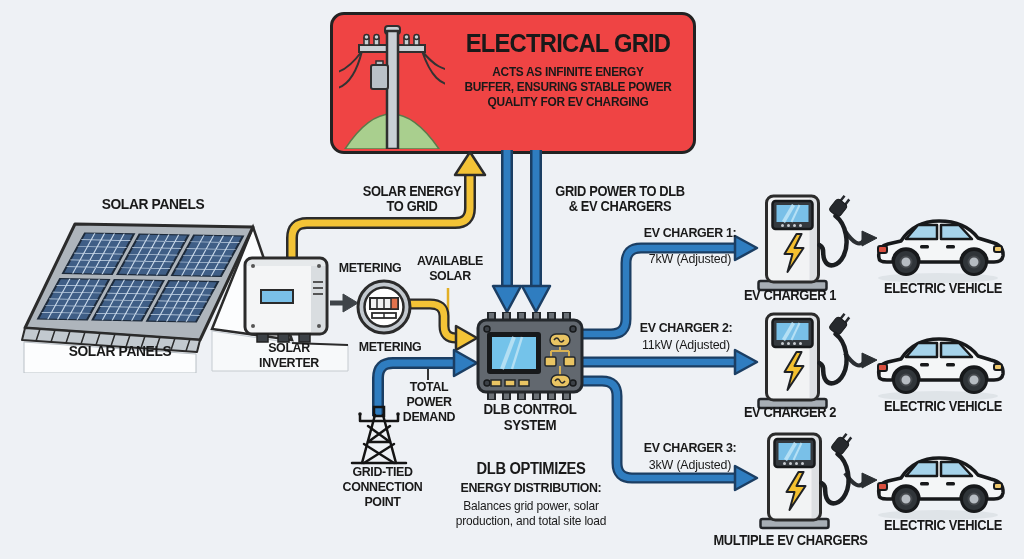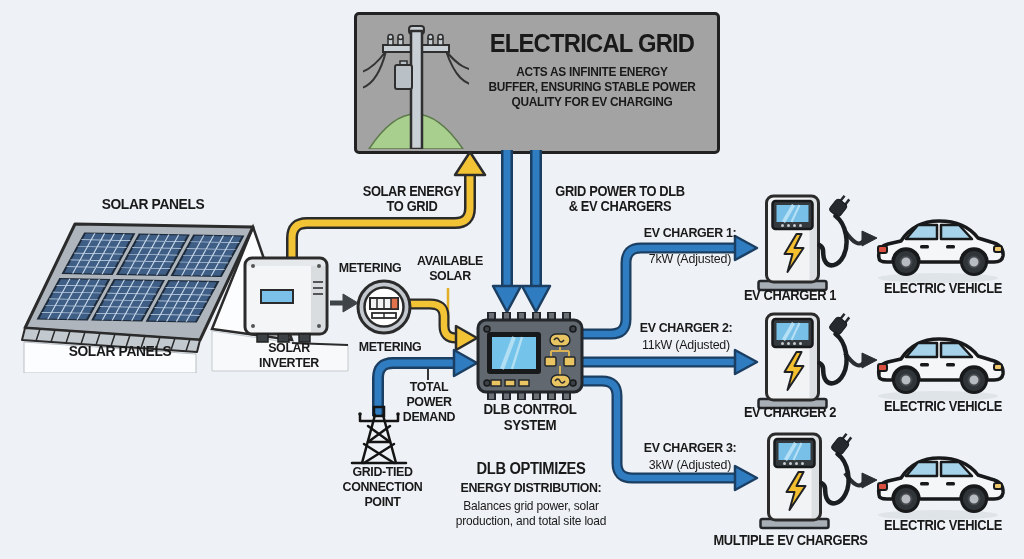--- a/index.html
+++ b/index.html
@@ -4,21 +4,21 @@
 <style>
   html,body{margin:0;padding:0;background:#eef1f5;}
   .canvas{position:relative;width:1024px;height:559px;background:#eef1f5;overflow:hidden;
           font-family:"Liberation Sans",sans-serif;color:#191919;}
   .abs{position:absolute;}
   svg{display:block;}
   .lbl{position:absolute;font-weight:bold;color:#191919;text-align:center;
        letter-spacing:-0.4px;line-height:1.1;transform:scaleX(0.92);}
   .lbl.reg{font-weight:normal;letter-spacing:-0.2px;}
   .gridbox{position:absolute;left:330px;top:12px;width:366px;height:142px;box-sizing:border-box;
-           background:#a3a3a3;border:3px solid #222;border-radius:5px;margin-left:24px;}
+           background:#ef4444;border:3px solid #222;border-radius:14px;}
   .gridbox .txt{position:absolute;left:116px;top:14px;width:238px;text-align:center;}
   .gb-title{font-size:25px;font-weight:bold;letter-spacing:-0.8px;transform:scaleX(0.95);}
   .gb-sub{margin-top:7px;font-size:12.5px;font-weight:bold;line-height:15px;
           letter-spacing:-0.3px;transform:scaleX(0.95);}
 </style>
 </head>
 <body>
 
 <div class="canvas">
 

